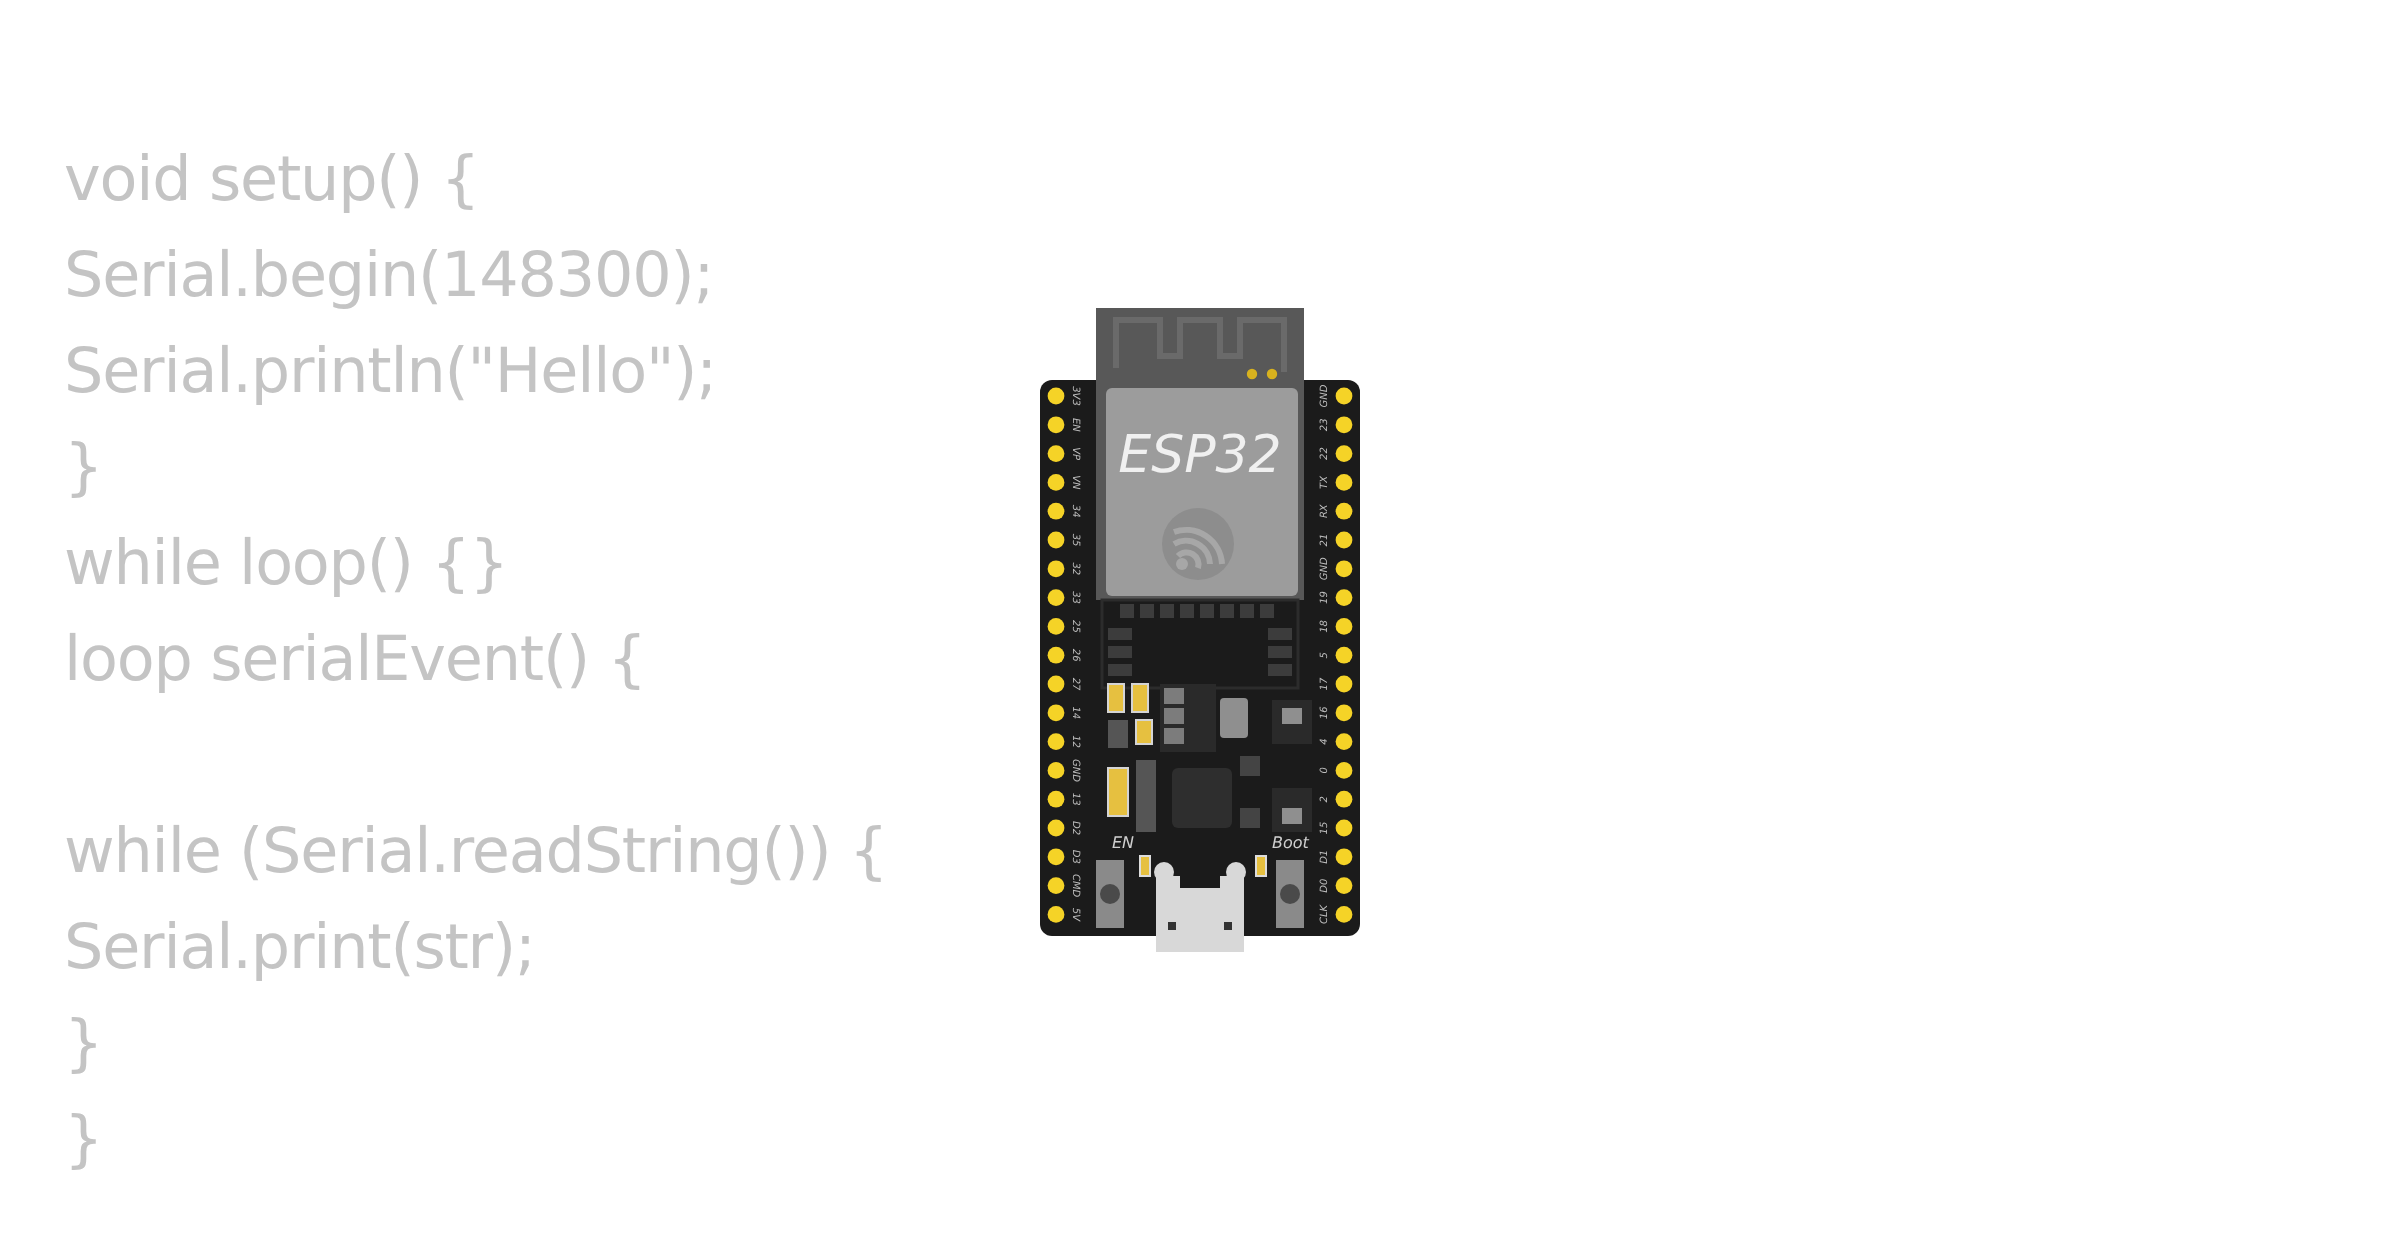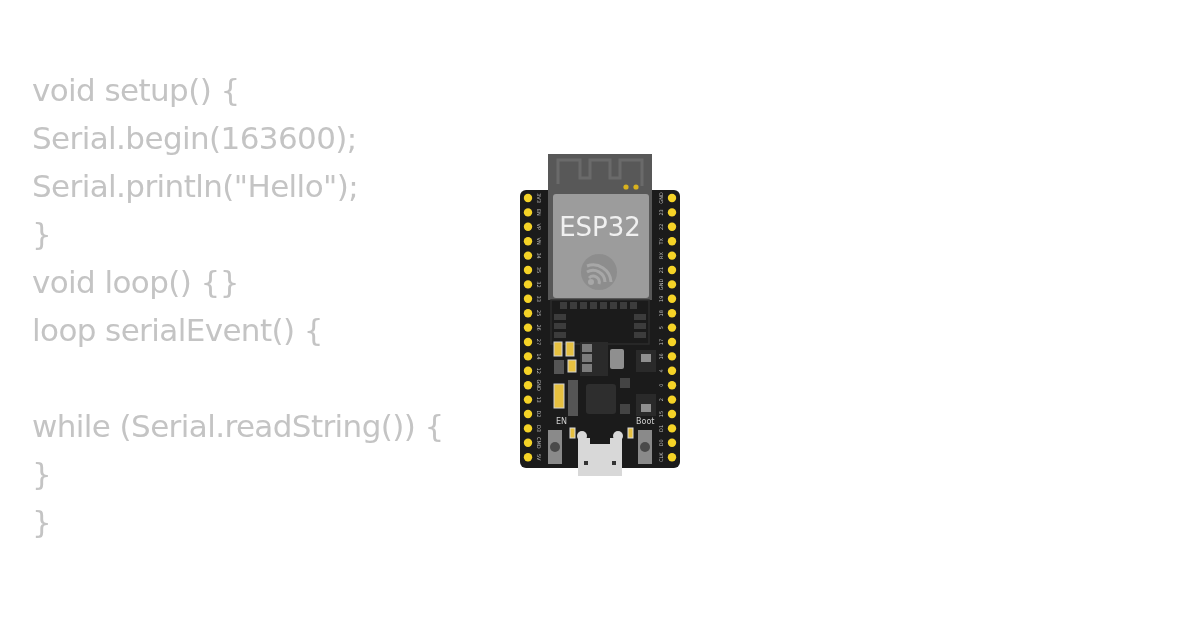--- a/index.html
+++ b/index.html
@@ -9,35 +9,36 @@
       font-family: "Liberation Sans", "DejaVu Sans", sans-serif;
     }
     .code {
       position: absolute; left: 32px; top: 66px;
       color: #c4c4c4; font-size: 31px; line-height: 48px;
       letter-spacing: -0.6px;
       font-family: "DejaVu Sans", "Liberation Sans", sans-serif;
       font-weight: normal;
     }
     .code-line { white-space: pre; height: 48px; }
-    .board-wrap { position: absolute; left: 520px; top: 154px; width: 160px; height: 322px; }
+    .board-wrap { position: absolute; left: 520px; top: 154px; width: 160px; height: 322px; font-style: italic; }
     .board-wrap svg { display: block; }
   </style>
 </head>
 <body>
 
 <div class="code">
   <div class="code-line">void setup() {</div>
-  <div class="code-line">Serial.begin(163600);</div>
+  <div class="code-line">Serial.begin(148300);</div>
   <div class="code-line">Serial.println("Hello");</div>
   <div class="code-line">}</div>
-  <div class="code-line">void loop() {}</div>
+  <div class="code-line">while loop() {}</div>
   <div class="code-line">loop serialEvent() {</div>
   <div class="code-line"></div>
   <div class="code-line">while (Serial.readString()) {</div>
+  <div class="code-line">Serial.print(str);</div>
   <div class="code-line">}</div>
   <div class="code-line">}</div>
 </div>
 
 <div class="board-wrap">
   <svg width="160" height="322" viewBox="0 0 160 322" xmlns="http://www.w3.org/2000/svg">
 
     <rect x="0" y="36" width="160" height="278" rx="6" fill="#1b1b1b"></rect>
 
     <rect x="28" y="0" width="104" height="146" fill="#585858"></rect>

